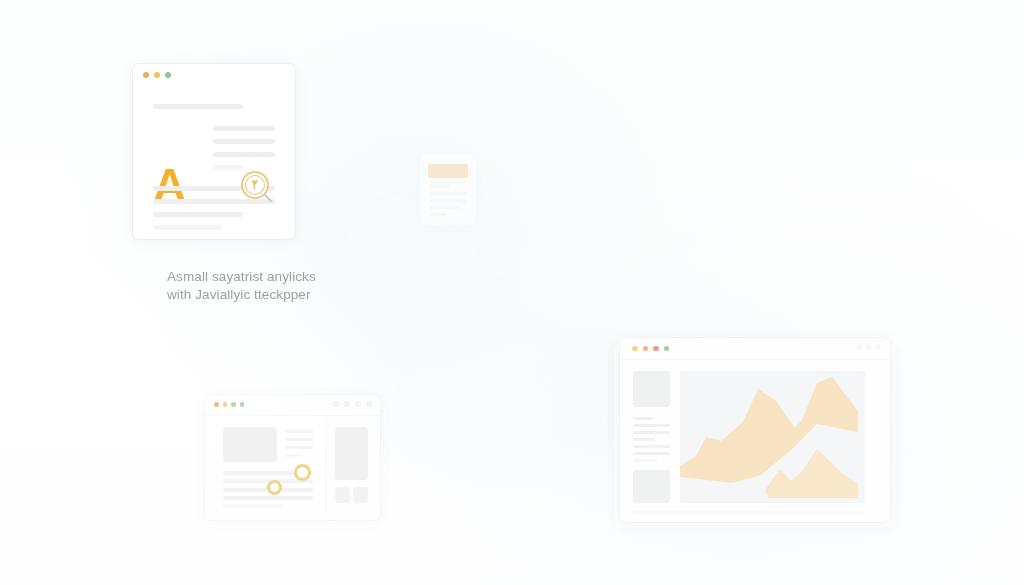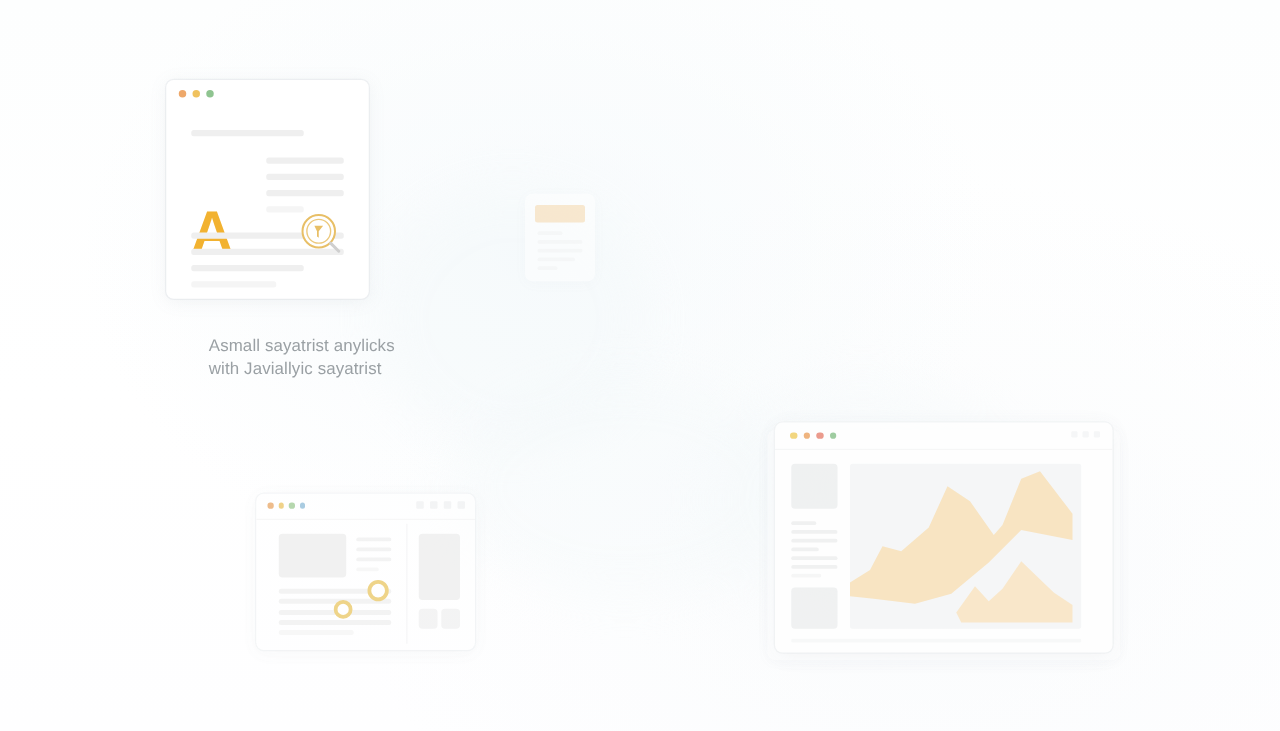--- a/index.html
+++ b/index.html
@@ -227,21 +227,21 @@
     <svg viewBox="0 0 40 40" width="40" height="40" aria-hidden="true">
       <circle cx="17" cy="17" r="13" fill="#ffffff" stroke="#e8bf66" stroke-width="1.6"></circle>
       <circle cx="17" cy="17" r="9.5" fill="none" stroke="#ecc97d" stroke-width="1.1"></circle>
       <path d="M13.5 12.5 h7 l-3.5 4.4 v5.2 l-1.4 -1 v-4.2 z" fill="#e8bf66"></path>
       <line x1="26.5" y1="26.5" x2="33" y2="33" stroke="#cfcfcf" stroke-width="2.4" stroke-linecap="round"></line>
     </svg>
   </div>
 
   <div id="caption">
     <span class="line">Asmall sayatrist anylicks</span>
-    <span class="line">with Javiallyic sayatrist</span>
+    <span class="line">with Javiallyic tteckpper</span>
   </div>
 
   <div class="card" id="card-mini">
     <div class="mini-head"></div>
     <div class="skel softer" style="left:10px; top:30px; width:20px; height:2.5px;"></div>
     <div class="skel softer" style="left:10px; top:37px; width:36px; height:2.5px;"></div>
     <div class="skel softer" style="left:10px; top:44px; width:36px; height:2.5px;"></div>
     <div class="skel softer" style="left:10px; top:51px; width:30px; height:2.5px;"></div>
     <div class="skel softer" style="left:10px; top:58px; width:16px; height:2.5px;"></div>
   </div>

